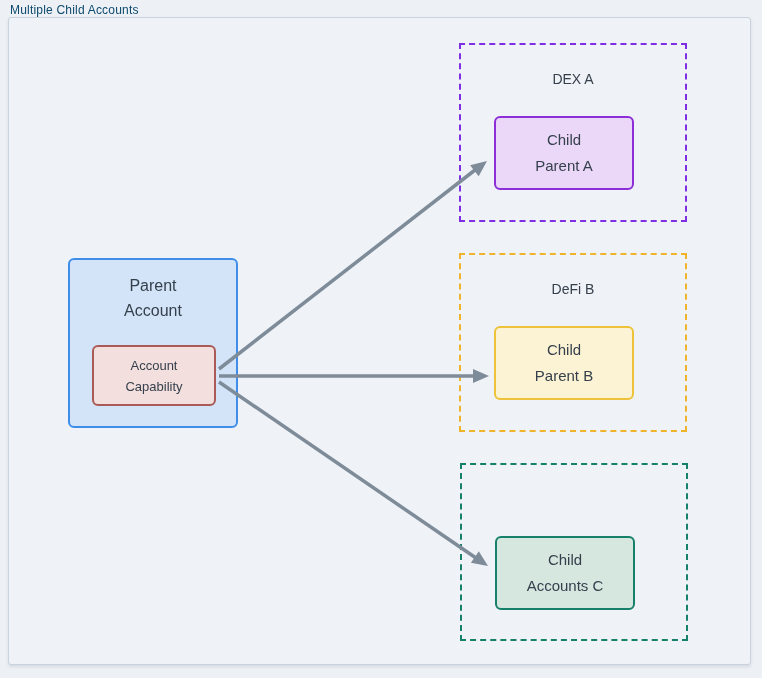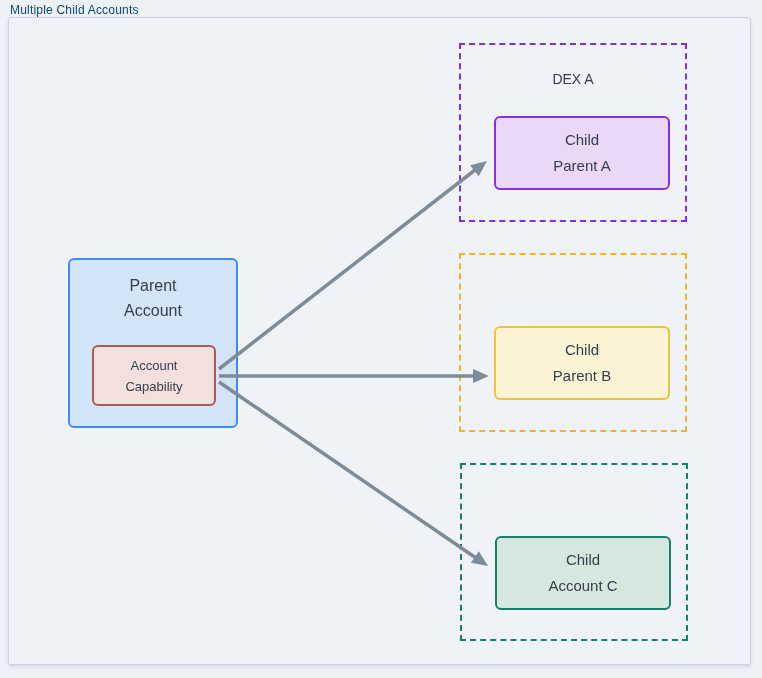--- a/index.html
+++ b/index.html
@@ -81,21 +81,21 @@
     top: 26px; left: 0;
     width: 100%;
     text-align: center;
     font-size: 14px;
     font-weight: 500;
     color: #36404d;
   }
   .child-box {
     position: absolute;
     left: 33px; top: 71px;
-    width: 176px; height: 74px;
+    width: 140px; height: 74px;
     border: 2px solid #888;
     border-radius: 6px;
     display: flex;
     flex-direction: column;
     align-items: center;
     justify-content: center;
     text-align: center;
     color: #36404d;
   }
   .child-box .label-line {
@@ -134,30 +134,31 @@
 
   <div class="group" style="left: 459px; top: 43px; width: 228px; height: 179px; border-color: rgb(126, 47, 227);">
     <div class="group-label">DEX A</div>
     <div class="child-box" style="background-color: rgb(235, 215, 248); border-color: rgb(140, 47, 217);">
       <span class="label-line">Child</span>
       <span class="label-line">Parent A</span>
     </div>
   </div>
 
   <div class="group" style="left: 459px; top: 253px; width: 228px; height: 179px; border-color: rgb(240, 180, 44);">
+    <div class="group-label">DeFi B</div>
     <div class="child-box" style="background-color: rgb(252, 243, 212); border-color: rgb(239, 194, 59);">
       <span class="label-line">Child</span>
       <span class="label-line">Parent B</span>
     </div>
   </div>
 
   <div class="group" style="left: 460px; top: 463px; width: 228px; height: 178px; border-color: rgb(22, 128, 106);">
     <div class="child-box" style="background-color: rgb(214, 231, 223); border-color: rgb(22, 128, 106);">
       <span class="label-line">Child</span>
-      <span class="label-line">Account C</span>
+      <span class="label-line">Accounts C</span>
     </div>
   </div>
 
   <svg class="arrows" viewBox="0 0 762 678">
     <g>
       <line x1="219" y1="369" x2="475" y2="170" style="stroke: rgb(126, 139, 153);"></line>
       <polygon points="487,161 478.7,176.3 470.1,165.3" style="fill: rgb(126, 139, 153);"></polygon>
     </g>
     <g>
       <line x1="219" y1="376" x2="475" y2="376" style="stroke: rgb(126, 139, 153);"></line>

